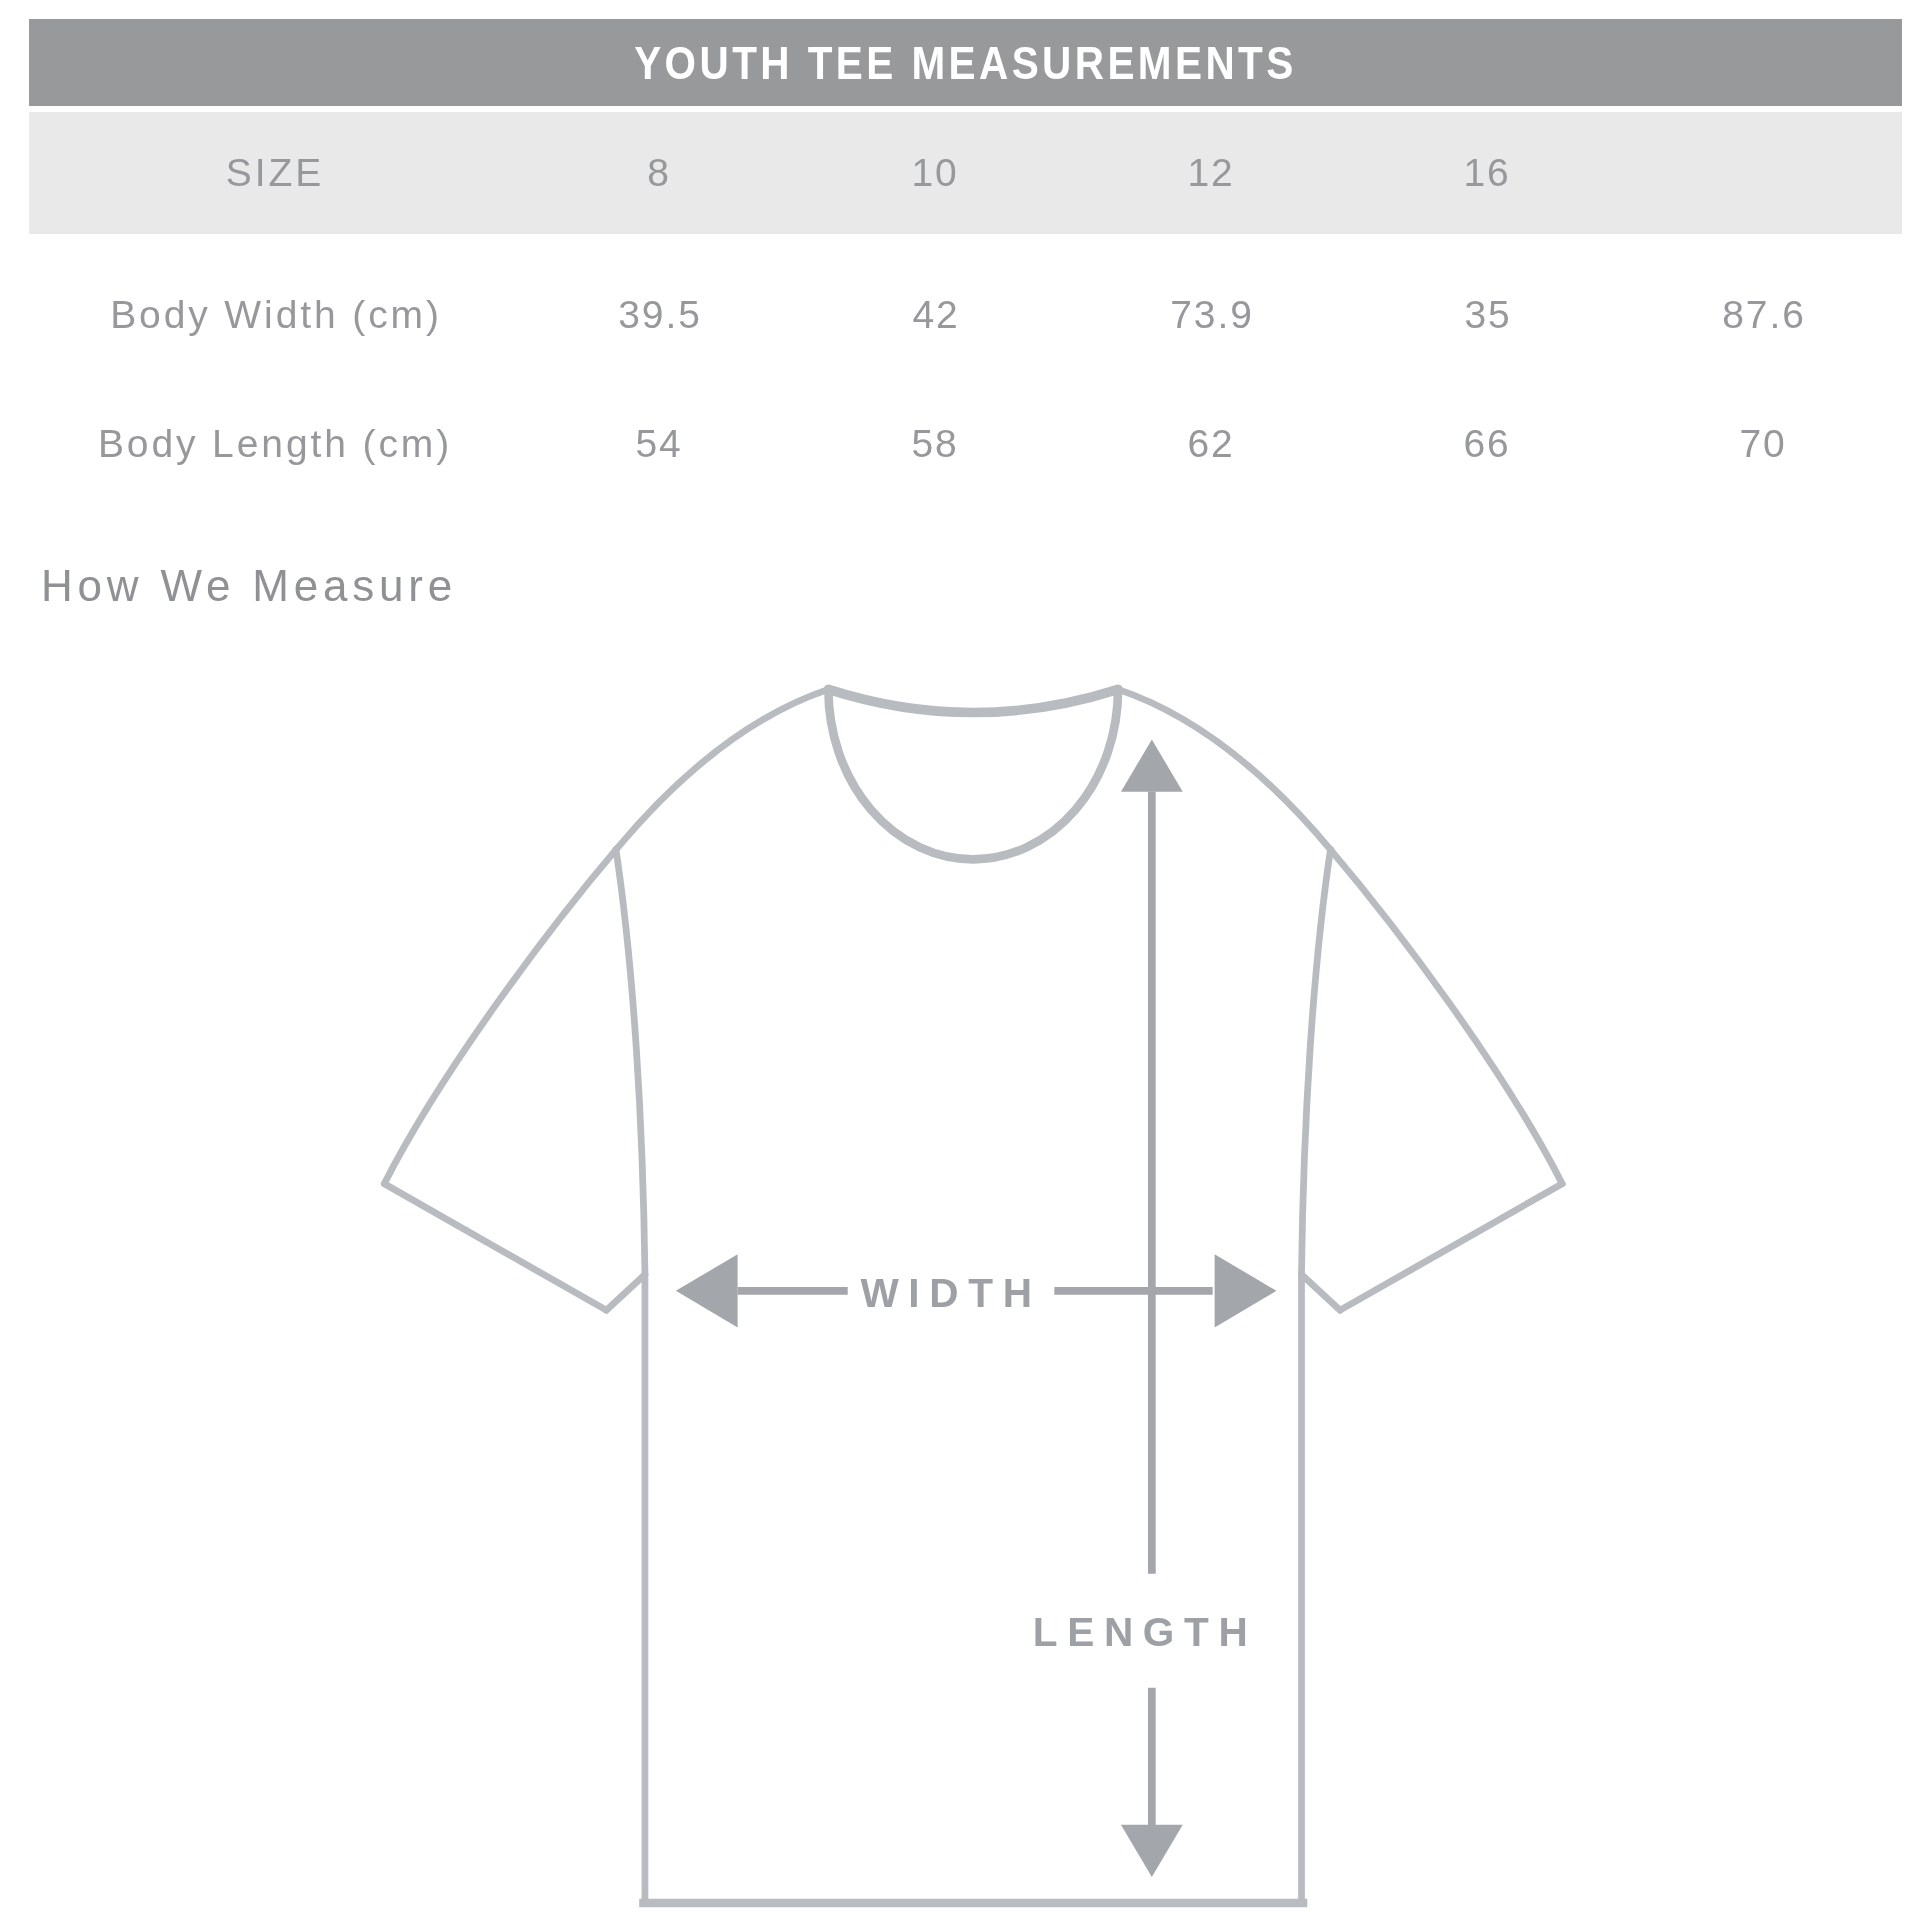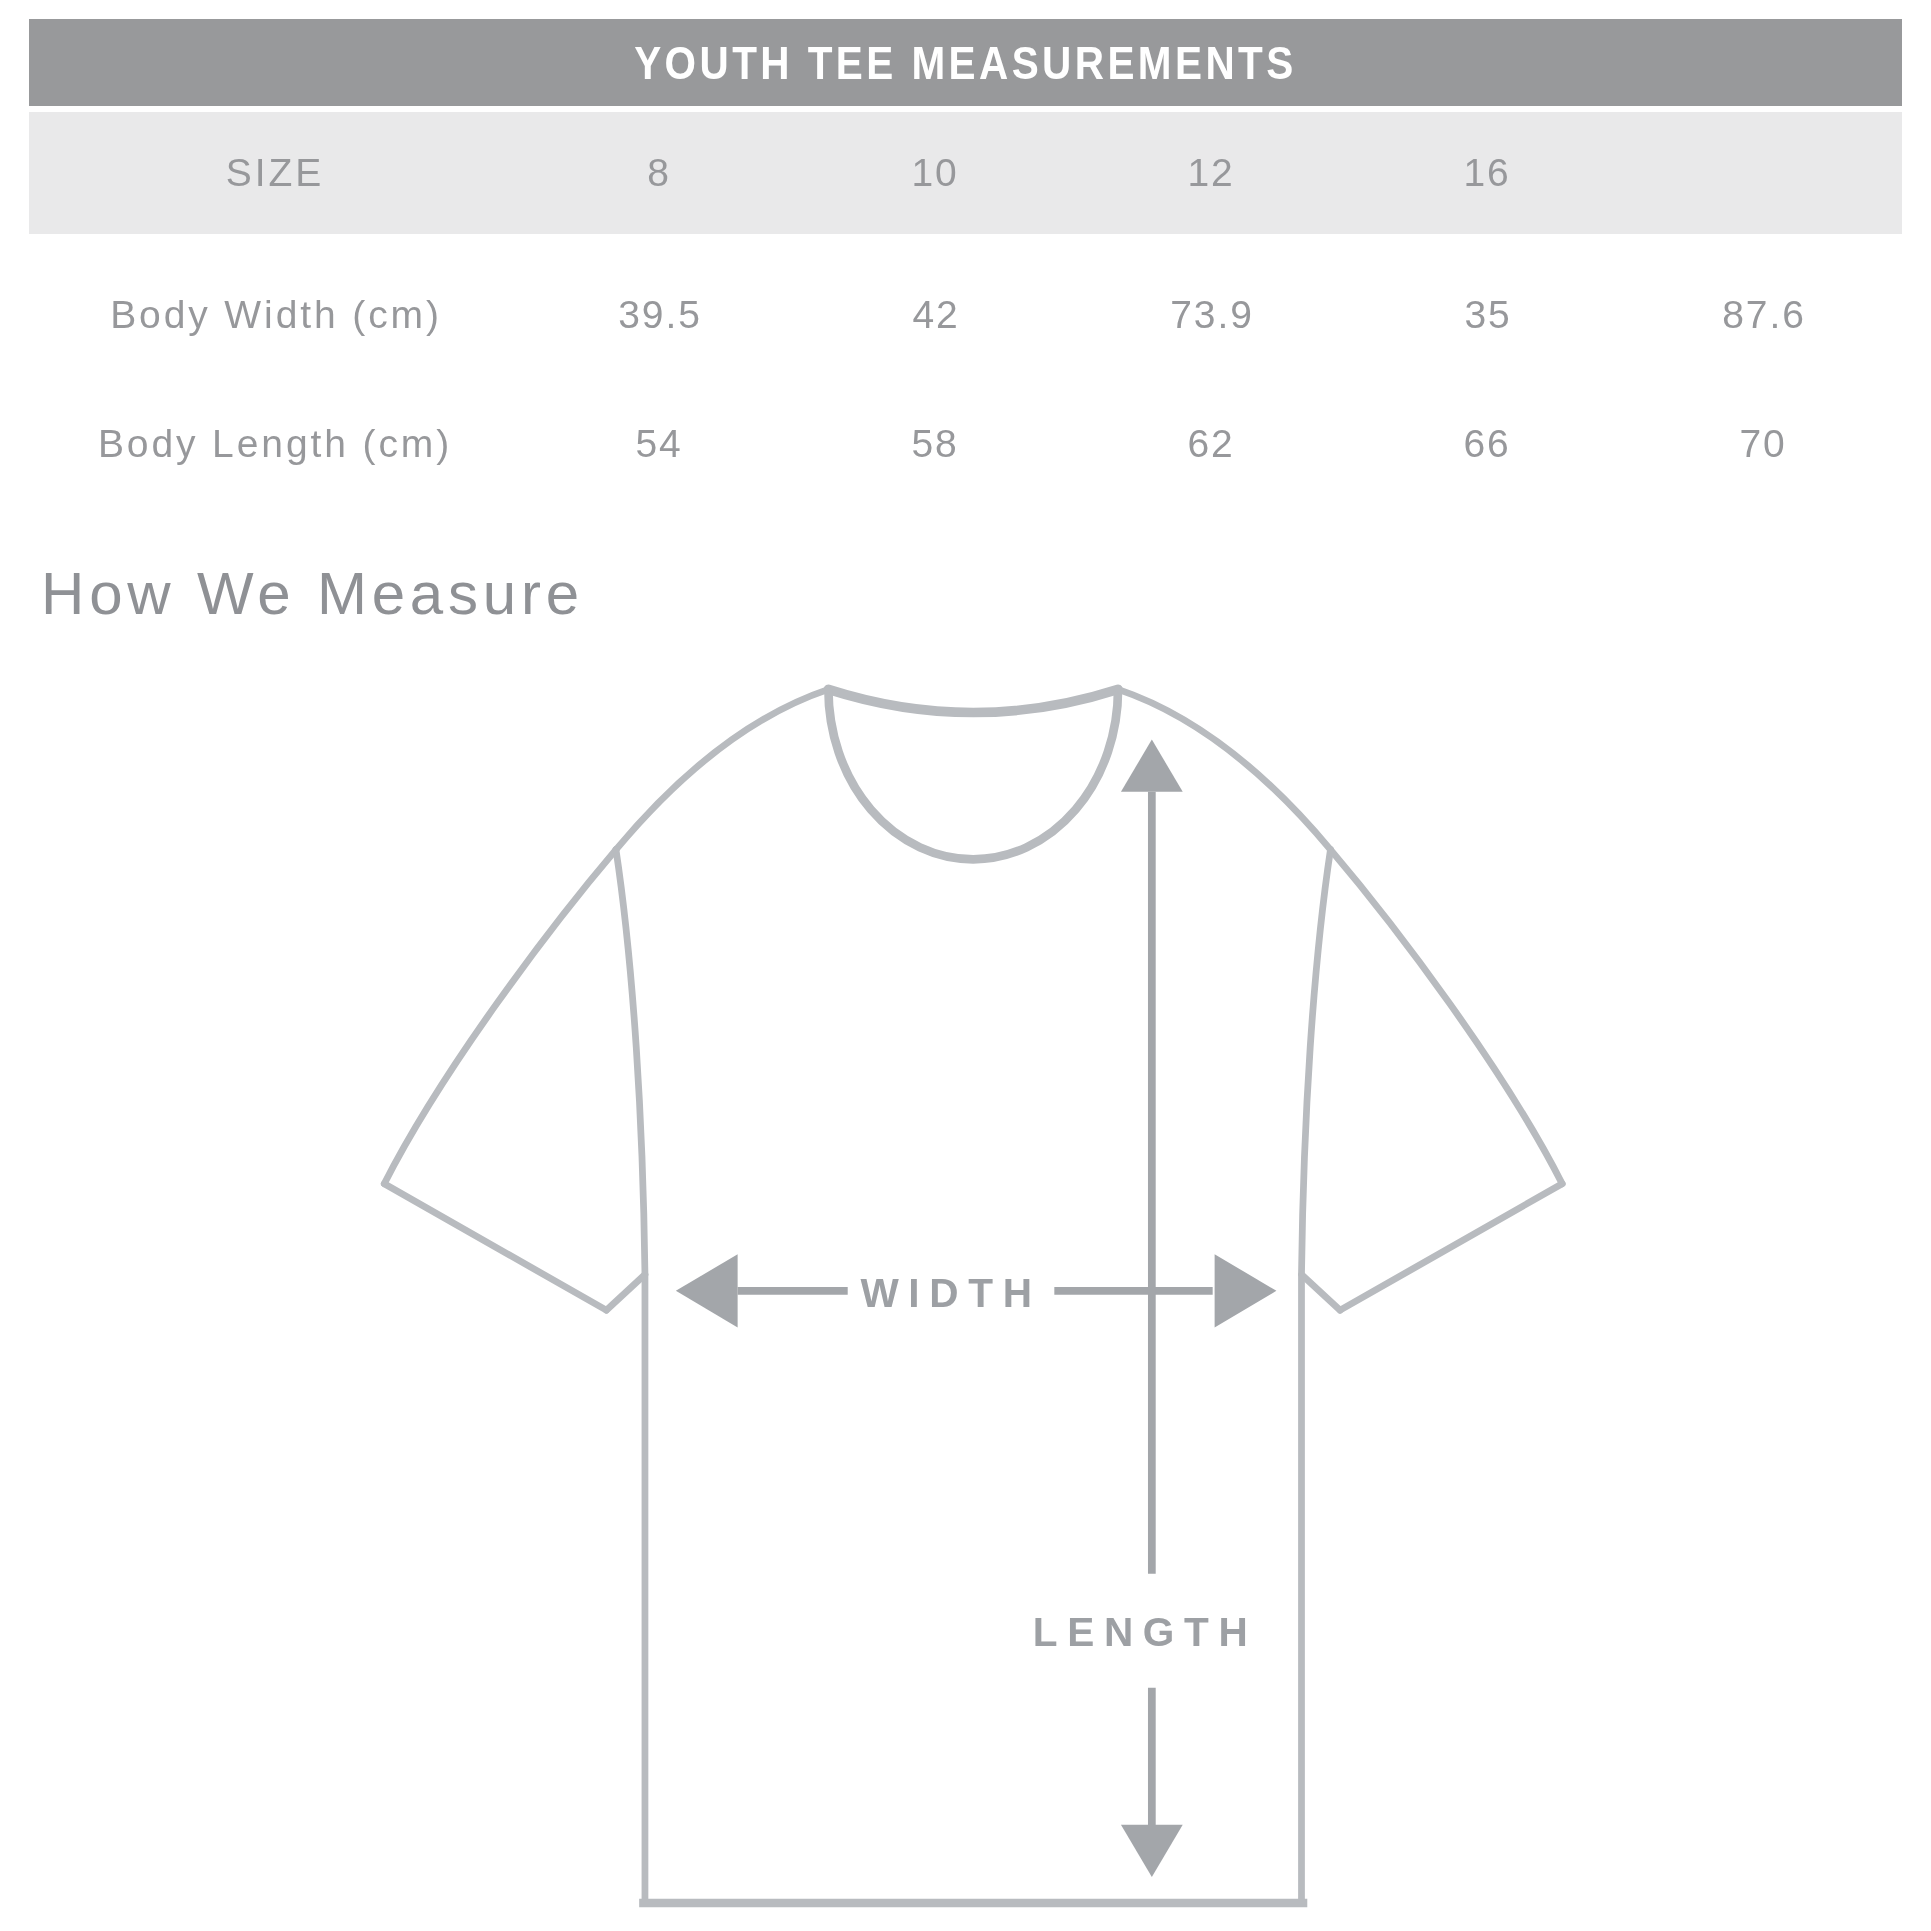--- a/index.html
+++ b/index.html
@@ -23,21 +23,21 @@
   .data-row.first{margin-top:16.4px;justify-content:flex-end;}
   .cell{
     display:flex;align-items:center;justify-content:center;
     color:var(--table_text,#97989b);font-size:39px;letter-spacing:2.9px;white-space:nowrap;
   }
   .cell.rowlabel{width:492px;}
   .cell.val{width:276px;letter-spacing:1.9px;}
   
   .how-heading{
     position:absolute;left:41px;top:564px;margin:0;
-    color:var(--heading_text,#8f9195);font-size:60px;font-weight:400;
+    color:var(--heading_text,#8f9195);font-size:44px;font-weight:400;
     letter-spacing:4.8px;line-height:1;white-space:nowrap;
   }
   
   .diagram{position:absolute;left:0;top:0;width:1931px;height:1931px;}
   .shirt-line{fill:none;stroke:var(--shirt_outline,#b8bbbf);stroke-width:7;stroke-linecap:round;}
   .shirt-line.thick{stroke-width:10;}
   .shirt-line.scoop{stroke-width:9;}
   .shirt-line.hem{stroke-width:9;stroke-linecap:butt;}
   .arrow-shaft{stroke:var(--arrow,#a3a6aa);stroke-width:8;}
   .arrow-head{fill:var(--arrow,#a3a6aa);stroke:none;}

